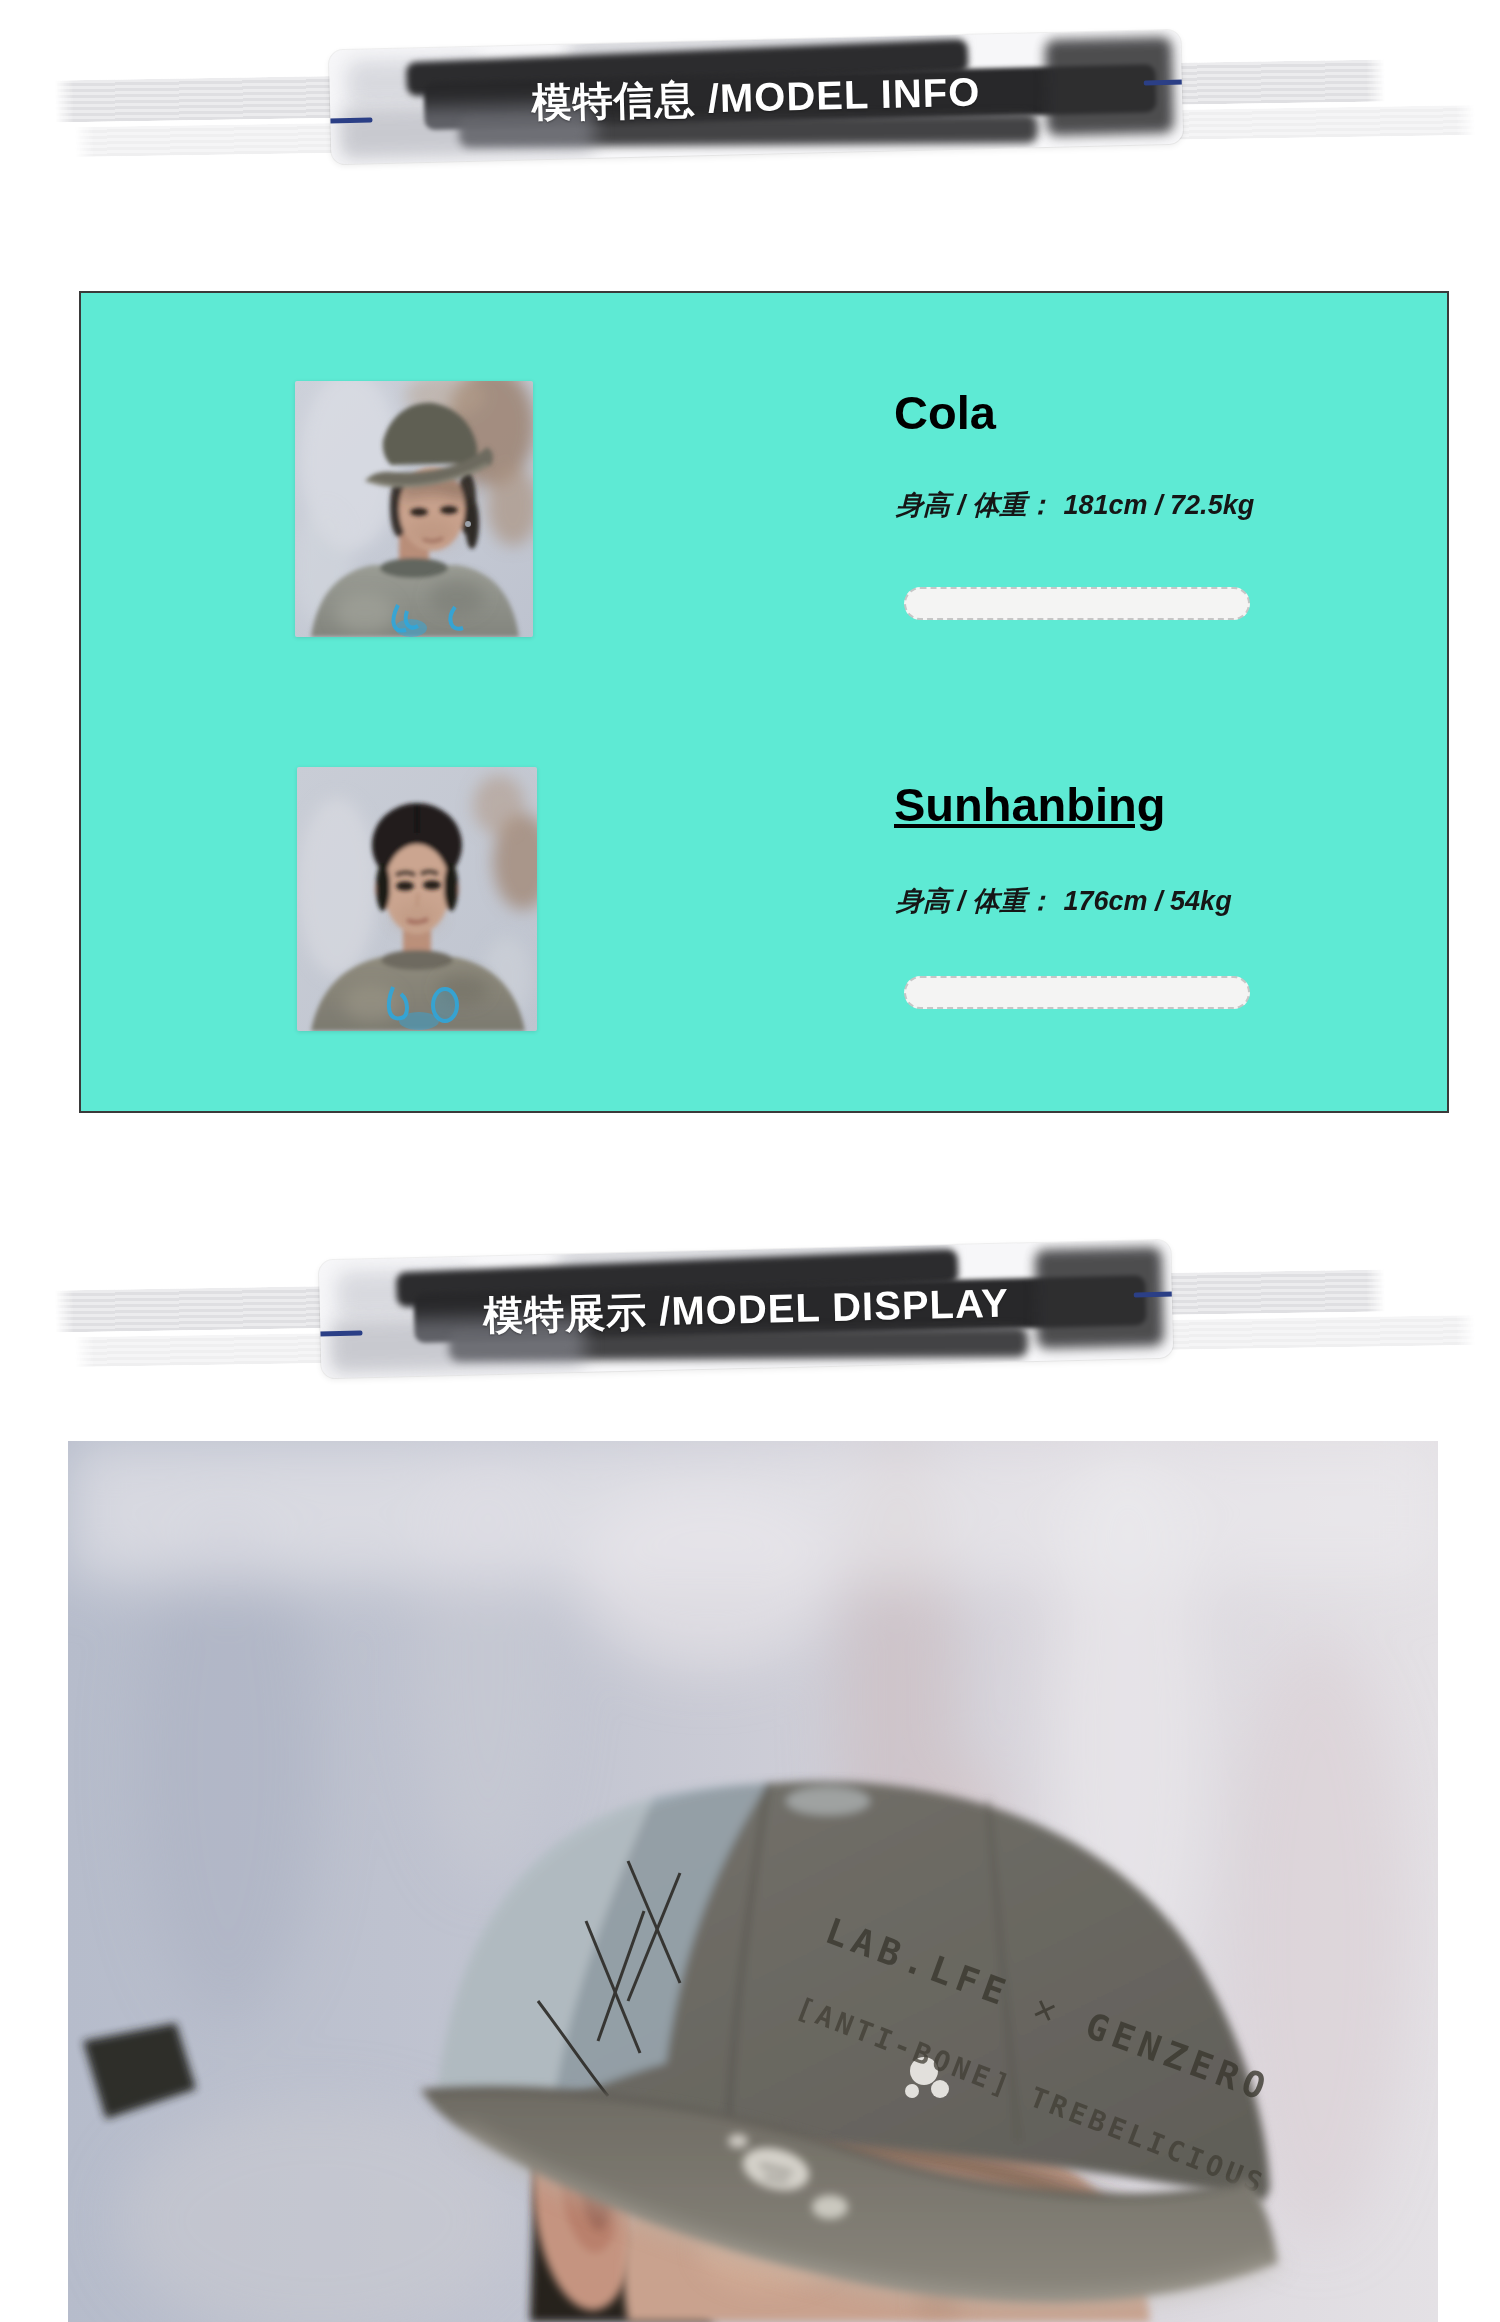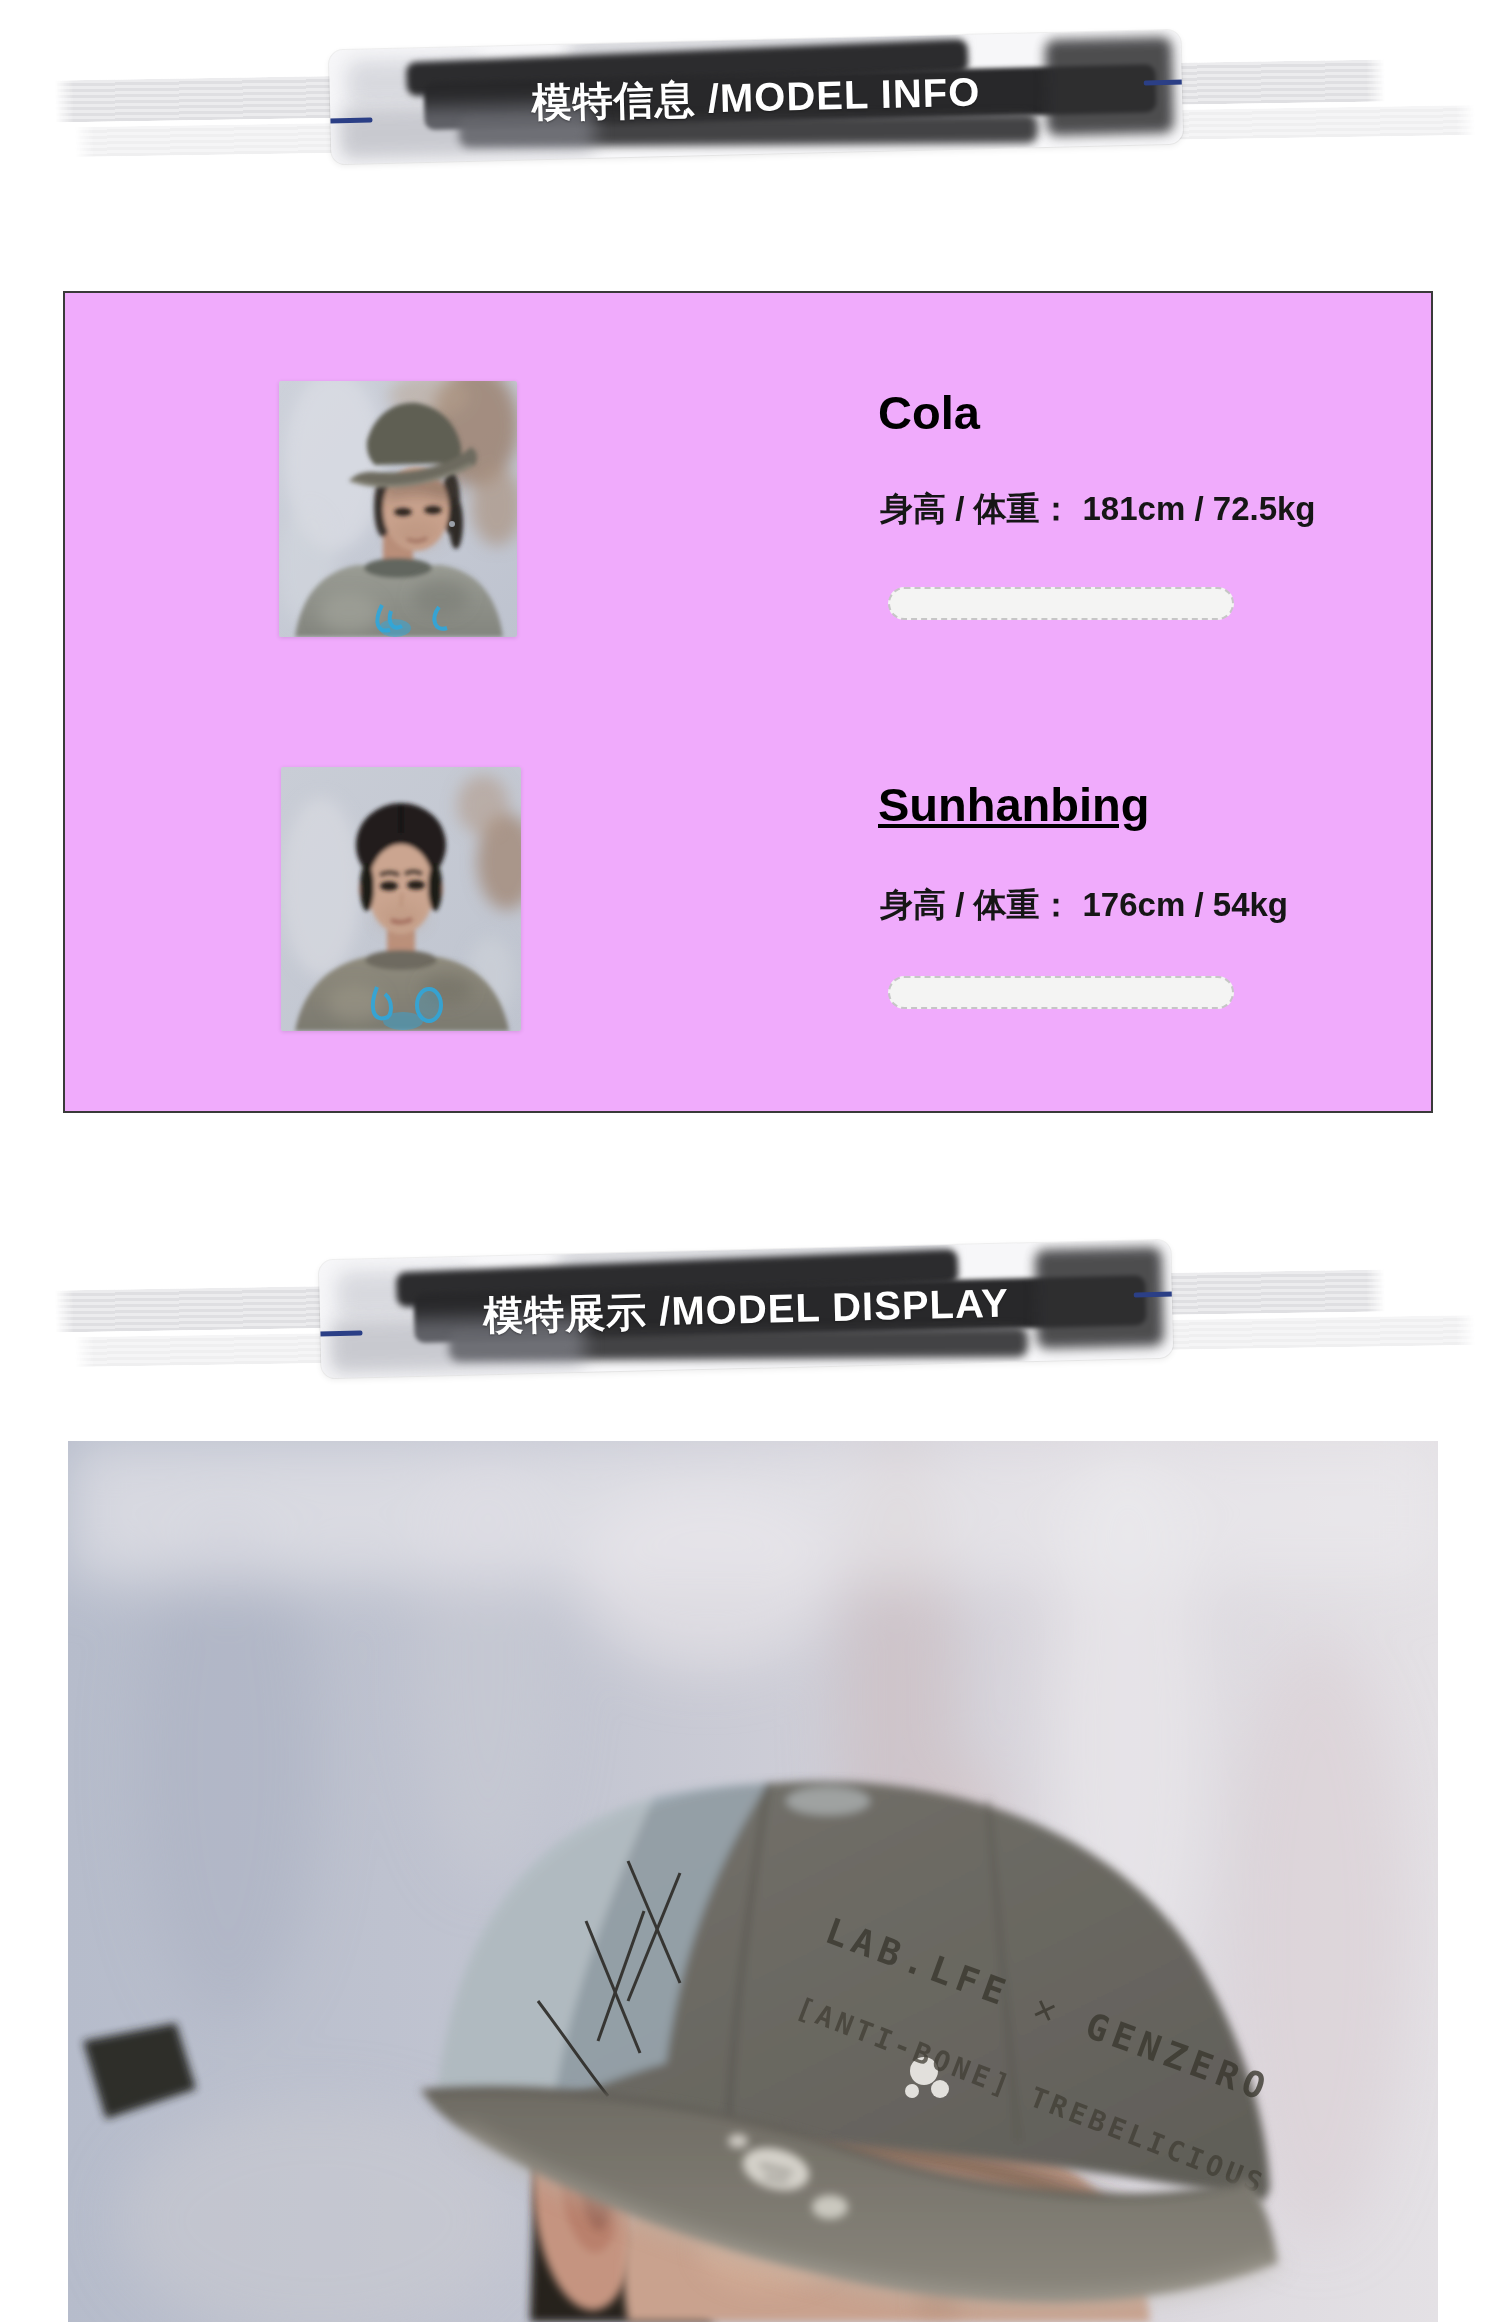--- a/index.html
+++ b/index.html
@@ -25,28 +25,28 @@
   .wash1{left:1%;top:52%;width:30%;height:44%;background:#9a9ca6;filter:blur(9px);opacity:.5;}
   .wash2{left:28%;top:-4%;width:46%;height:24%;background:#a6a8b0;filter:blur(9px);opacity:.45;}
   .wash3{left:2%;top:10%;width:16%;height:40%;background:#b9bbc4;filter:blur(10px);opacity:.5;}
   .blue-dash{position:absolute;height:5px;background:#2b3f86;z-index:6;border-radius:2px;}
   .blue-dash.left{left:-4px;top:60%;width:46px;}
   .blue-dash.right{right:-4px;top:44%;width:42px;}
   .banner-title{position:relative;z-index:5;margin:0;color:#ffffff;font-size:40px;font-weight:700;
                 letter-spacing:1px;white-space:nowrap;text-shadow:0 1px 2px rgba(0,0,0,.35);}
 
   
-  .info-box{position:absolute;left:63px;top:291px;width:1366px;height:818px;border:2px solid #3a3a3a;background:#f0abfc;}
+  .info-box{position:absolute;left:79px;top:291px;width:1366px;height:818px;border:2px solid #3a3a3a;background:#5eead4;}
   .photo-wrap{position:absolute;border-radius:2px;overflow:hidden;box-shadow:0 1px 4px rgba(0,0,0,.12);}
   .photo1{left:214px;top:88px;width:238px;height:256px;}
   .photo2{left:216px;top:474px;width:240px;height:264px;}
   .m-name{position:absolute;left:813px;margin:0;font-size:47px;font-weight:600;color:#000;line-height:1;}
   .m-name.n1{top:96px;}
   .m-name.n2{top:488px;text-decoration:underline;}
-  .m-stats{position:absolute;left:815px;font-size:33px;font-weight:600;color:#161616;line-height:1.2;white-space:nowrap;}
+  .m-stats{position:absolute;left:815px;font-size:27px;font-weight:600;color:#161616;line-height:1.2;white-space:nowrap;font-style:italic;}
   .m-stats.st1{top:196px;}
   .m-stats.st2{top:592px;}
   .m-stats .val{margin-left:10px;font-weight:600;}
   .pill{position:absolute;left:823px;width:346px;height:33px;border-radius:18px;
         border:2px dashed #c6c6c6;background:#f4f4f3;box-sizing:border-box;}
   .pill.p1{top:294px;}
   .pill.p2{top:683px;}
 
   
   .display-photo{position:absolute;left:68px;top:1441px;width:1370px;height:881px;overflow:hidden;margin:0;}

